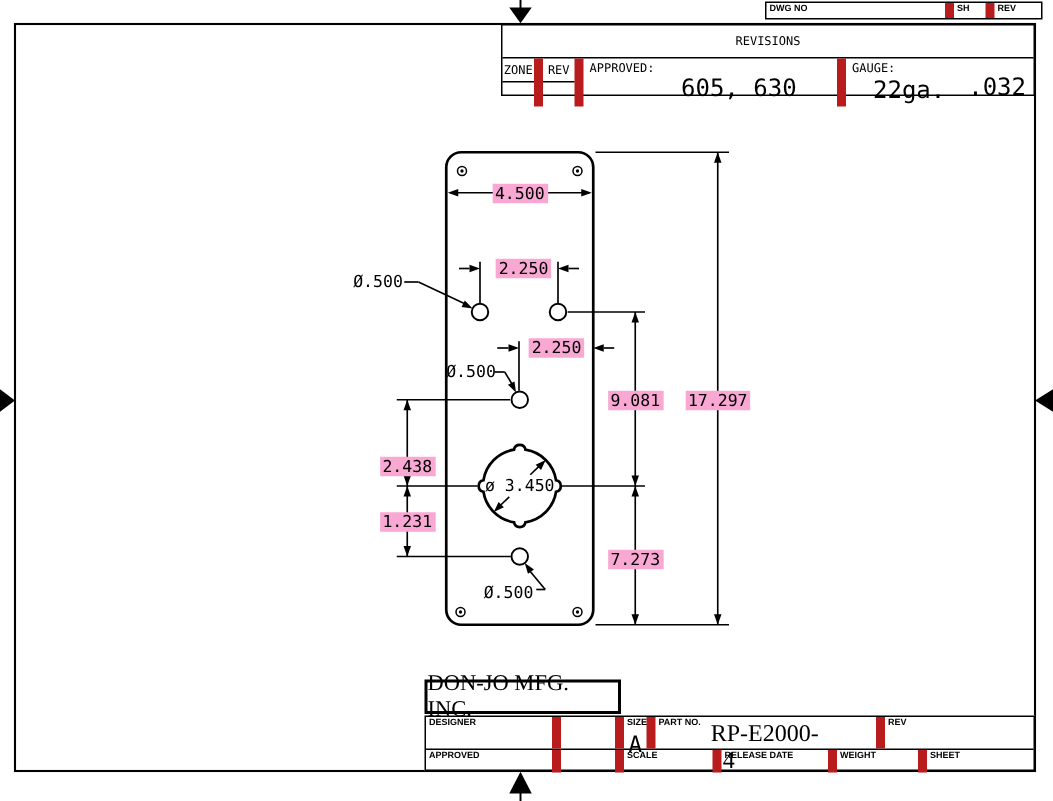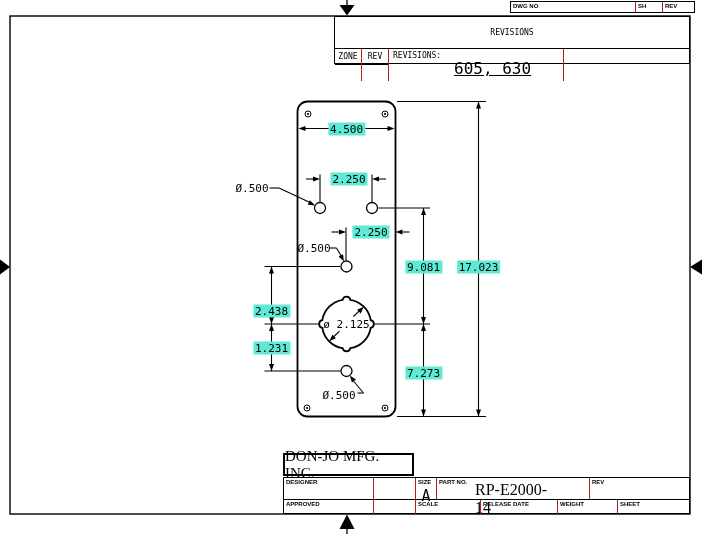--- a/index.html
+++ b/index.html
@@ -1,31 +1,31 @@
 <!DOCTYPE html>
 <html><head>
 <meta charset="utf-8">
 <style>
   html,body{margin:0;padding:0;background:#fff;}
   #sheet{position:relative;width:702px;height:534px;background:#fff;overflow:hidden;color:#000;}
   #sheet svg{position:absolute;left:0;top:0;z-index:1;}
   .dim{position:absolute;transform:translate(-50%,-50%);font:11px "DejaVu Sans Mono",monospace;
-       background:#5eead4;padding:0 2px;white-space:nowrap;z-index:3;}
+       background:#f9a8d4;padding:0 2px;white-space:nowrap;z-index:3;}
   .lbl{position:absolute;transform:translate(-50%,-50%);font:11px "DejaVu Sans Mono",monospace;
        background:transparent;white-space:nowrap;z-index:3;}
   .blk{position:absolute;z-index:2;box-sizing:border-box;}
   .tiny{font:bold 6px "Liberation Sans",sans-serif;line-height:7px;display:block;padding:1px 0 0 2px;}
   .cadS{font:8px "DejaVu Sans Mono",monospace;}
   .cadM{font:13px "DejaVu Sans Mono",monospace;}
-  .cadL{font:16px "DejaVu Sans Mono",monospace;text-decoration:underline;}
+  .cadL{font:16px "DejaVu Sans Mono",monospace;}
   .serif{font:15px "Liberation Serif",serif;}
   .bordered{border:1px solid #000;}
   .flexrow{display:flex;}
   .cell{box-sizing:border-box;position:relative;}
-  .br{border-right:1px solid #b91c1c;}
+  .br{border-right:6px solid #b91c1c;}
   .bb{border-bottom:1px solid #000;}
   .center{display:flex;align-items:center;justify-content:center;}
 </style>
 </head>
 <body>
 
 <div id="sheet">
 
   <svg width="702" height="534" viewBox="0 0 702 534">
 
@@ -133,59 +133,64 @@
       <polygon points="349.8,375.4 356,379.6 352,382.5"></polygon>
       <polygon points="363.8,306.7 360.7,313.4 357.1,309.8"></polygon>
       <polygon points="329.2,341.3 332.4,334.7 335.9,338.2"></polygon>
     </g>
   </svg>
 
   <span class="dim" style="left:346.5px;top:128.5px">4.500</span>
   <span class="dim" style="left:349px;top:179px">2.250</span>
   <span class="dim" style="left:371px;top:232px">2.250</span>
   <span class="dim" style="left:423.5px;top:266.5px">9.081</span>
-  <span class="dim" style="left:478.5px;top:267px">17.023</span>
+  <span class="dim" style="left:478.5px;top:267px">17.297</span>
   <span class="dim" style="left:271.5px;top:311px">2.438</span>
   <span class="dim" style="left:271.5px;top:348px">1.231</span>
   <span class="dim" style="left:423.5px;top:373px">7.273</span>
   <span class="lbl" style="left:252px;top:188px">Ø.500</span>
   <span class="lbl" style="left:314px;top:248px">Ø.500</span>
   <span class="lbl" style="left:339px;top:394.5px">Ø.500</span>
-  <span class="lbl" style="left:346.5px;top:324px">ø 2.125</span>
+  <span class="lbl" style="left:346.5px;top:324px">ø 3.450</span>
 
   <div class="blk bordered flexrow" style="left:510px;top:1px;width:185px;height:12px;background:#fff">
     <div class="cell br" style="width:125px">
         <span class="tiny">DWG NO</span>
       </div>
     <div class="cell br" style="width:27px">
         <span class="tiny">SH</span>
       </div>
     <div class="cell" style="flex:1">
         <span class="tiny">REV</span>
       </div>
   </div>
 
   <div class="blk bordered" style="left:334px;top:16px;width:356px;height:47.5px;background:#fff">
-    <div class="cell bb center" style="height:32px">
+    <div class="cell bb center" style="height:22px">
       <span class="cadS">REVISIONS</span>
     </div>
     <div class="flexrow" style="height:31.5px">
       <div class="cell br" style="width:27px">
         <div class="bb center" style="height:15px">
             <span class="cadS">ZONE</span>
           </div>
       </div>
       <div class="cell br" style="width:27px">
         <div class="bb center" style="height:15px">
             <span class="cadS">REV</span>
           </div>
       </div>
       <div class="cell br" style="width:175px">
-        <span class="cadS" style="position:absolute;left:4px;top:2px">REVISIONS:</span>
+        <span class="cadS" style="position:absolute;left:4px;top:2px">APPROVED:</span>
         <span class="cadL" style="position:absolute;left:65px;top:10px">605, 630</span>
+      </div>
+      <div class="cell" style="flex:1">
+        <span class="cadS" style="position:absolute;left:4px;top:2px">GAUGE:</span>
+        <span class="cadL" style="position:absolute;left:18px;top:11px">22ga.</span>
+        <span class="cadL" style="position:absolute;right:5px;top:9px">.032</span>
       </div>
     </div>
   </div>
 
   <div class="blk" style="left:283px;top:453px;width:407px;height:61px">
     <div class="cell center" style="position:absolute;left:0;top:0;width:131px;height:23px;border:2px solid #000;background:#fff;z-index:2">
       <span class="serif">DON-JO MFG. INC.</span>
     </div>
     <div style="position:absolute;left:0;top:24px;width:407px;height:37px;border:1px solid #000;box-sizing:border-box;background:#fff">
       <div class="flexrow bb" style="height:21px">

